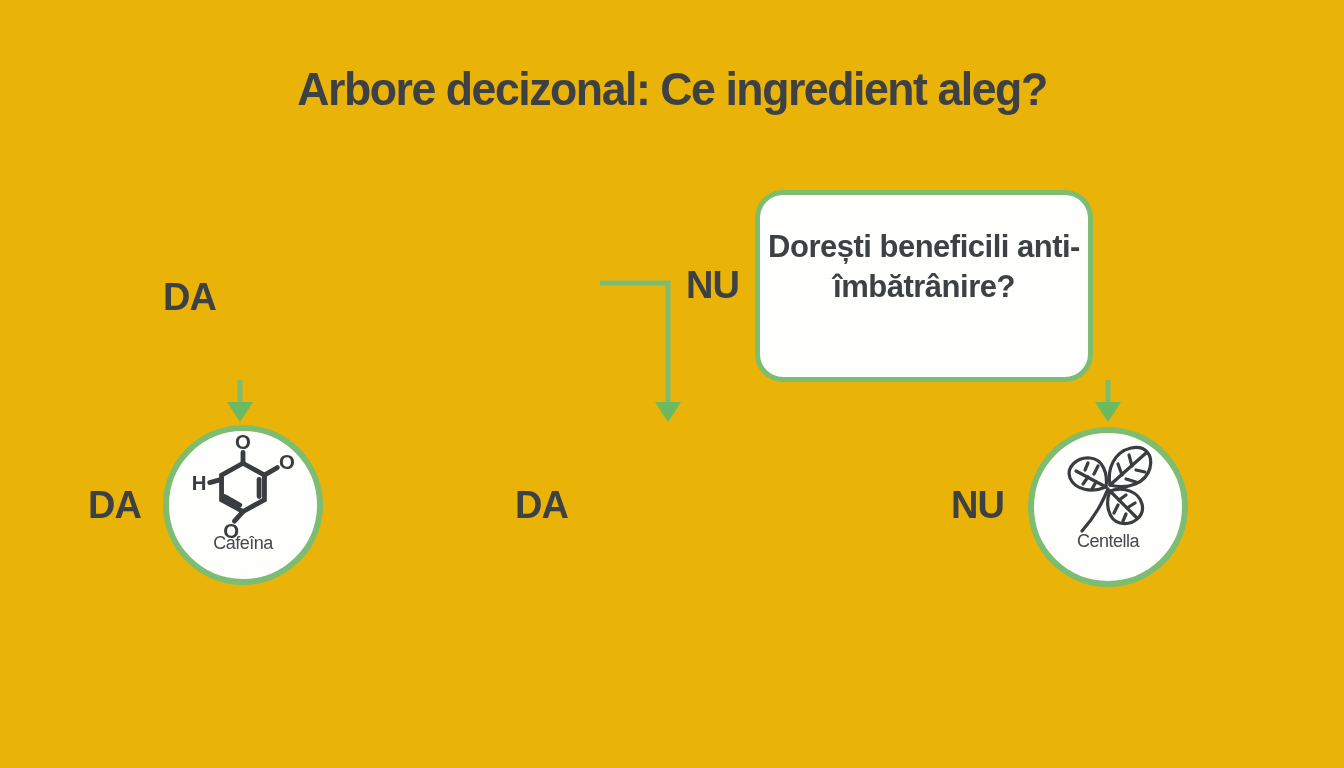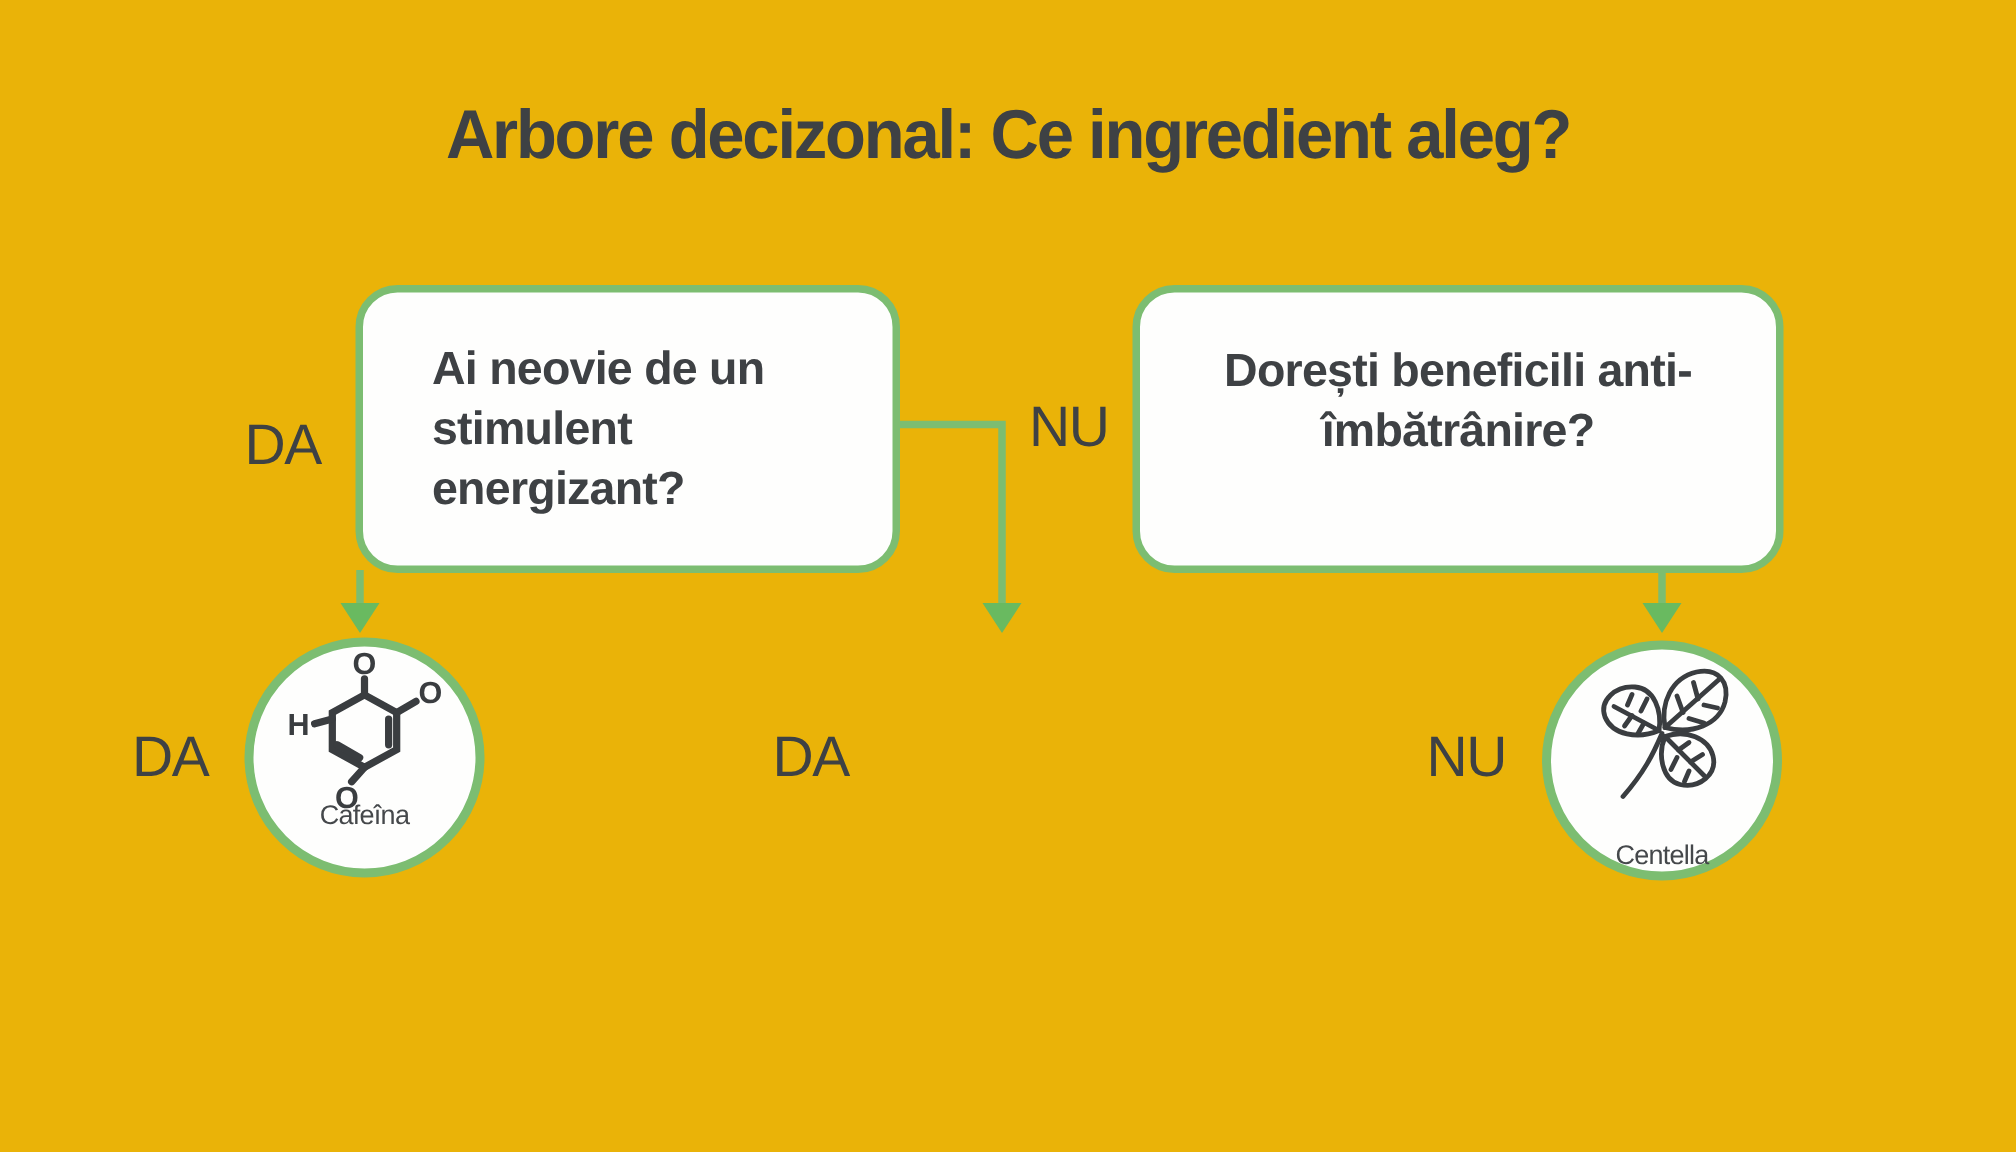--- a/index.html
+++ b/index.html
@@ -39,50 +39,50 @@
     line-height:1.28;
     letter-spacing:-0.5px;
   }
   .qbox1{
     left:237px;top:190px;width:363px;height:192px;
     display:flex;align-items:center;
     padding-left:46px;padding-right:20px;
   }
   .qbox1 .qtext{width:255px;text-align:left;}
   .qbox2{
-    left:755px;top:190px;width:434px;height:192px;
+    left:755px;top:190px;width:338px;height:192px;
     padding-top:32px;
     text-align:center;
   }
   .qbox2 .qtext{display:inline-block;width:320px;}
   .branch-label{
     position:absolute;
     color:#3e4144;
-    font-weight:400;
+    font-weight:700;
     font-size:38px;
     letter-spacing:-1px;
   }
   .bl-q1-da{left:163px;top:276px;}
   .bl-q1-nu{left:686px;top:264px;}
   .bl-leaf-da1{left:88px;top:484px;}
   .bl-leaf-da2{left:515px;top:484px;}
   .bl-leaf-nu{left:951px;top:484px;}
   .leaf-circle{
     position:absolute;
     width:160px;height:160px;
     box-sizing:border-box;
     background:#fefefd;
     border:6px solid #7cbd71;
     border-radius:50%;
     display:flex;flex-direction:column;
     align-items:center;justify-content:flex-start;
   }
   .lc1{left:163px;top:425px;}
   .lc2{left:593px;top:427px;}
-  .lc3{left:1028px;top:427px;justify-content:space-between;}
+  .lc3{left:1028px;top:427px;}
   .leaf-icon{margin-top:6px;}
   .leaf-name{
     color:#45484b;
     font-size:18px;
     font-weight:400;
     margin-top:-8px;
     letter-spacing:-0.5px;
   }
   .lc1 .leaf-icon{margin-top:2px;}
   .lc1 .leaf-name{margin-top:-12px;}
@@ -99,23 +99,20 @@
     <path d="M240,380 L240,404" fill="none" stroke="#7cbd71" stroke-width="5"></path>
     <polygon points="227,402 253,402 240,422" fill="#69ba60"></polygon>
 
     <path d="M600,283 L668,283 L668,404" fill="none" stroke="#7cbd71" stroke-width="5"></path>
     <polygon points="655,402 681,402 668,422" fill="#69ba60"></polygon>
 
     <path d="M1108,380 L1108,404" fill="none" stroke="#7cbd71" stroke-width="5"></path>
     <polygon points="1095,402 1121,402 1108,422" fill="#69ba60"></polygon>
   </svg>
 
-  <div class="qbox qbox1">
-    <div class="qtext">Ai neovie de un stimulent energizant?</div>
-  </div>
   <div class="qbox qbox2">
     <div class="qtext">Dorești beneficili anti-îmbătrânire?</div>
   </div>
 
   <div class="branch-label bl-q1-da">DA</div>
   <div class="branch-label bl-q1-nu">NU</div>
   <div class="branch-label bl-leaf-da1">DA</div>
   <div class="branch-label bl-leaf-da2">DA</div>
   <div class="branch-label bl-leaf-nu">NU</div>
 

